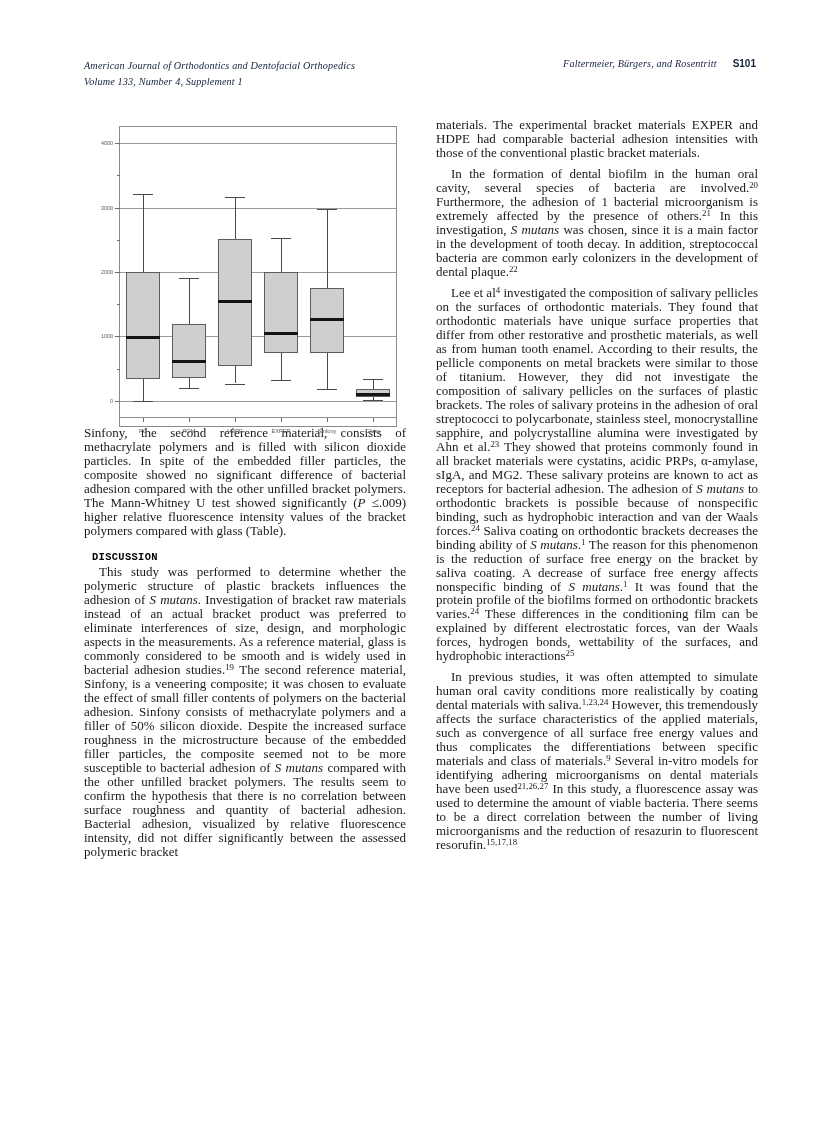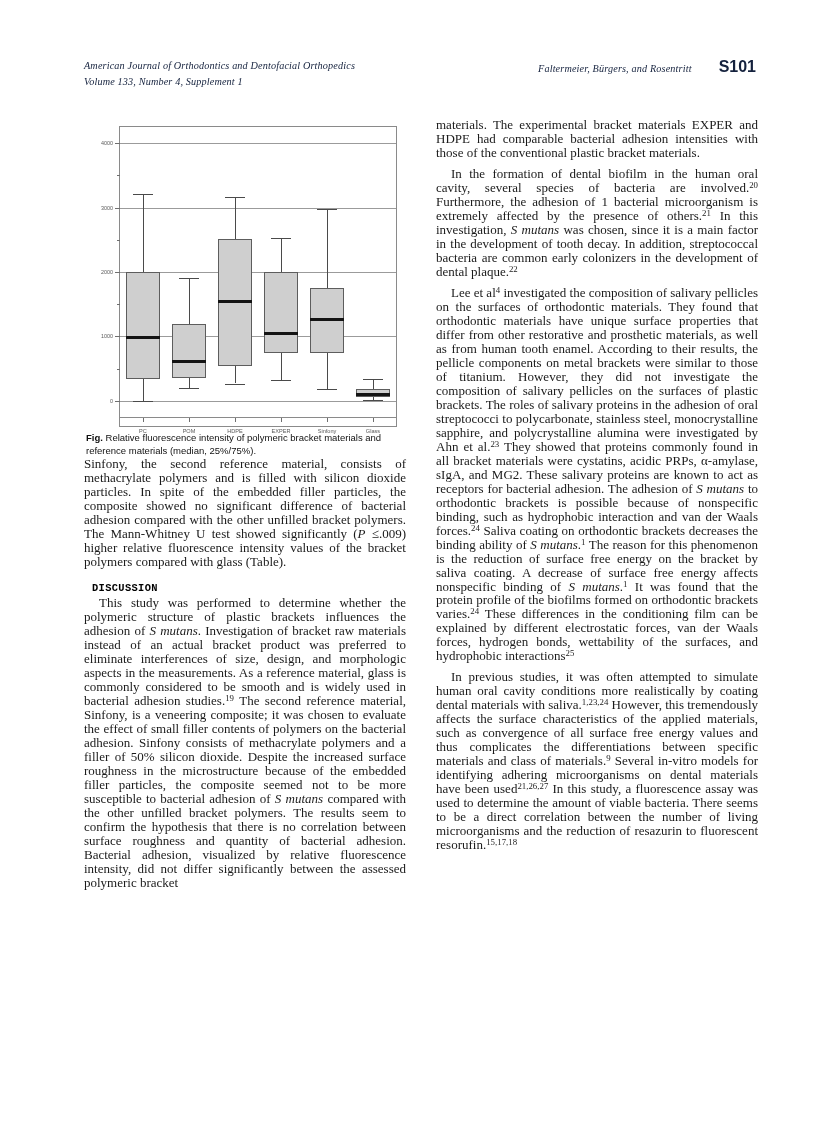--- a/index.html
+++ b/index.html
@@ -44,36 +44,35 @@
     color: #14213d;
     letter-spacing: 0.15px;
     white-space: nowrap;
   }
   .rh-right {
     position: absolute;
     right: 0;
     top: 0;
     display: flex;
     align-items: baseline;
-    gap: 6px;
+    gap: 16px;
     white-space: nowrap;
   }
   .rh-authors {
     font-family: "Liberation Serif", serif;
     font-style: italic;
     font-size: 10.2px;
     color: #14213d;
     letter-spacing: 0.15px;
   }
   .rh-page {
     font-family: "Liberation Sans", sans-serif;
     font-weight: bold;
-    font-size: 16px;
+    font-size: 10px;
     color: #14213d;
-    margin-left: 21px;
   }
 
   
   .col {
     position: absolute;
     top: 118px;
     width: 322px;
   }
   .col-left  { left: 84px; }
   .col-right { left: 436px; }
@@ -333,23 +332,20 @@
             <div class="xtick" style="left: 115px;"></div>
             <div class="xcat" style="left: 115px;">HDPE</div>
             <div class="xtick" style="left: 161px;"></div>
             <div class="xcat" style="left: 161px;">EXPER</div>
             <div class="xtick" style="left: 207px;"></div>
             <div class="xcat" style="left: 207px;">Sinfony</div>
             <div class="xtick" style="left: 253px;"></div>
             <div class="xcat" style="left: 253px;">Glass</div>
           </div>
       </div>
-      <div class="fig-caption">
-        <b>Fig.</b><span> Relative fluorescence intensity of polymeric bracket materials and reference materials (median, 25%/75%).</span>
-      </div>
     </div>
 
     <div id="left-body">
         <p class="body">Sinfony, the second reference material, consists of methacrylate polymers and is filled with silicon dioxide particles. In spite of the embedded filler particles, the composite showed no significant difference of bacterial adhesion compared with the other unfilled bracket polymers. The Mann-Whitney U test showed significantly (<i>P</i> ≤.009) higher relative fluorescence intensity values of the bracket polymers compared with glass (Table).</p>
         <h2 class="section">DISCUSSION</h2>
         <p class="body indent">This study was performed to determine whether the polymeric structure of plastic brackets influences the adhesion of <i>S mutans</i>. Investigation of bracket raw materials instead of an actual bracket product was preferred to eliminate interferences of size, design, and morphologic aspects in the measurements. As a reference material, glass is commonly considered to be smooth and is widely used in bacterial adhesion studies.<sup>19</sup> The second reference material, Sinfony, is a veneering composite; it was chosen to evaluate the effect of small filler contents of polymers on the bacterial adhesion. Sinfony consists of methacrylate polymers and a filler of 50% silicon dioxide. Despite the increased surface roughness in the microstructure because of the embedded filler particles, the composite seemed not to be more susceptible to bacterial adhesion of <i>S mutans</i> compared with the other unfilled bracket polymers. The results seem to confirm the hypothesis that there is no correlation between surface roughness and quantity of bacterial adhesion. Bacterial adhesion, visualized by relative fluorescence intensity, did not differ significantly between the assessed polymeric bracket</p>
       </div>
   </div>
 
   <div class="col col-right">

